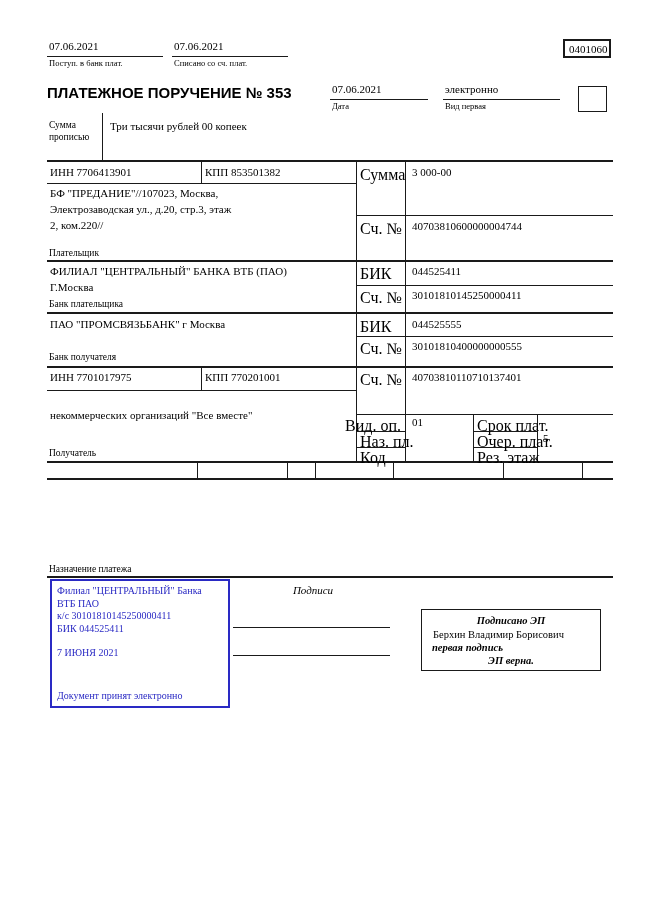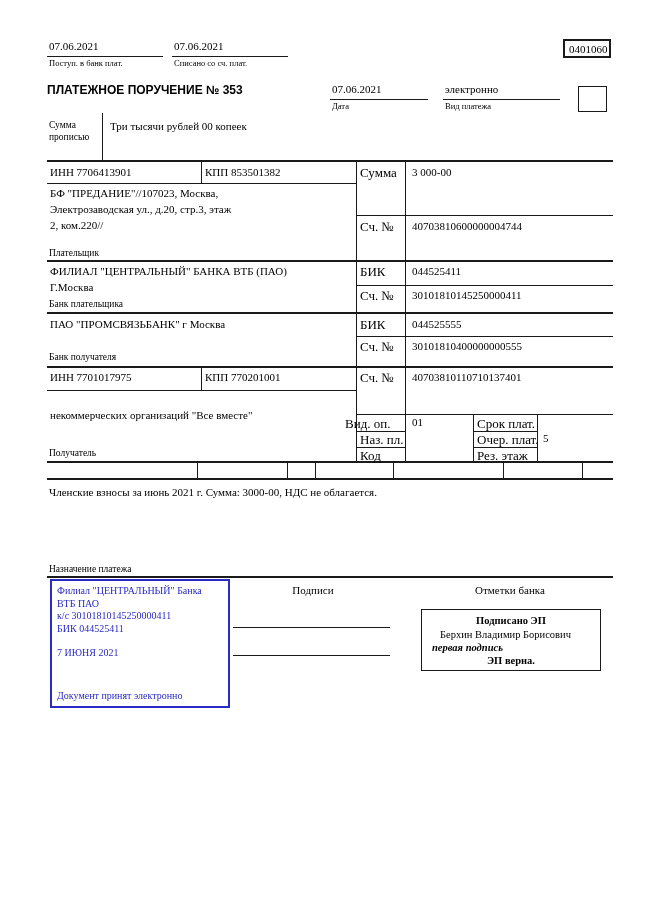--- a/index.html
+++ b/index.html
@@ -1,36 +1,36 @@
 <!DOCTYPE html>
 <html><head>
 <meta charset="utf-8">
 <style>
   html,body{margin:0;padding:0;}
   body{background:#e8e8e8;}
   #page{position:relative;width:660px;height:919px;background:#ffffff;margin:0 auto;
         font-family:"Liberation Serif",serif;color:#000;overflow:hidden;}
   .t{position:absolute;white-space:nowrap;line-height:1.15;}
   .val{font-size:11px;}
-  .lab10{font-size:13px;}
+  .lab10{font-size:16px;}
   .cap{font-size:9.5px;}
   .small{font-size:8.5px;}
   .bold{font-weight:bold;}
   .hl{position:absolute;height:1px;background:#1a1a1a;}
   .hl2{position:absolute;height:2px;background:#1a1a1a;}
   .vl{position:absolute;width:1px;background:#1a1a1a;}
   .box{position:absolute;box-sizing:border-box;border:1.5px solid #1a1a1a;}
-  #doc-title{font-family:"Liberation Sans",sans-serif;font-weight:bold;font-size:12px;text-align:center;}
+  #doc-title{font-family:"Liberation Sans",sans-serif;font-weight:bold;font-size:15px;text-align:center;}
   #stamp{position:absolute;left:50px;top:579px;width:180px;height:129px;box-sizing:border-box;
          border:2px solid #2a2ac4;color:#2a2ac4;font-size:10px;line-height:12.5px;padding:4px 5px;}
   #stamp .gap{margin-top:12px;}
   #stamp .bottom{position:absolute;left:5px;bottom:4px;}
   #ep-box{position:absolute;left:421px;top:609px;width:180px;height:62px;box-sizing:border-box;
           border:1.5px solid #1a1a1a;font-size:10.5px;line-height:13px;}
-  .center{text-align:center;}
+  .center{text-align:center;font-style:italic;}
   .italic{font-style:italic;font-weight:bold;}
 </style>
 </head>
 <body>
 
 <div id="page">
 
   <div class="t val" style="left:49px;top:40px">07.06.2021</div>
   <div class="hl" style="left:47px;top:56px;width:116px"></div>
   <div class="t small" style="left:49px;top:59px">Поступ. в банк плат.</div>
@@ -44,21 +44,21 @@
   </div>
 
   <div class="t" id="doc-title" style="left:47px;top:84px">ПЛАТЕЖНОЕ ПОРУЧЕНИЕ № 353</div>
 
   <div class="t val" style="left:332px;top:83px">07.06.2021</div>
   <div class="hl" style="left:330px;top:99px;width:98px"></div>
   <div class="t small" style="left:332px;top:102px">Дата</div>
 
   <div class="t val" style="left:445px;top:83px">электронно</div>
   <div class="hl" style="left:443px;top:99px;width:117px"></div>
-  <div class="t small" style="left:445px;top:102px">Вид платежа</div>
+  <div class="t small" style="left:445px;top:102px">Вид первая</div>
 
   <div class="box" style="left:578px;top:86px;width:29px;height:26px"></div>
 
   <div class="t cap" style="left:49px;top:119px;width:50px;white-space:normal;line-height:12px">Сумма прописью</div>
   <div class="vl" style="left:102px;top:113px;height:49px"></div>
   <div class="t val" style="left:110px;top:120px">Три тысячи рублей 00 копеек</div>
 
   <div class="hl2" style="left:47px;top:160px;width:566px"></div>
   <div class="hl" style="left:47px;top:183px;width:309px"></div>
   <div class="hl" style="left:356px;top:215px;width:257px"></div>
@@ -125,38 +125,36 @@
   <div class="t lab10" style="left:345px;top:417px">Вид. оп.</div>
   <div class="t val" style="left:412px;top:416px">01</div>
   <div class="t lab10" style="left:360px;top:433px">Наз. пл.</div>
   <div class="t lab10" style="left:360px;top:449px">Код</div>
   <div class="t lab10" style="left:477px;top:417px">Срок плат.</div>
   <div class="t lab10" style="left:477px;top:433px">Очер. плат.</div>
   <div class="t val" style="left:543px;top:432px">5</div>
   <div class="t lab10" style="left:477px;top:449px">Рез. этаж</div>
   <div class="t cap" style="left:49px;top:448px">Получатель</div>
 
-  <div class="t val" style="left:49px;top:486px">Членские взносы за июнь 2021 г. Сумма: 3000-00, НДС не облагается.</div>
   <div class="t cap" style="left:49px;top:564px">Назначение платежа</div>
   <div class="hl2" style="left:47px;top:576px;width:566px"></div>
 
   <div id="stamp">
     <div>Филиал "ЦЕНТРАЛЬНЫЙ" Банка</div>
     <div>ВТБ ПАО</div>
     <div>к/с 30101810145250000411</div>
     <div>БИК 044525411</div>
     <div class="gap">7 ИЮНЯ 2021</div>
     <div class="bottom">Документ принят электронно</div>
   </div>
 
   <div class="t val center" style="left:233px;top:584px;width:160px">Подписи</div>
   <div class="hl" style="left:233px;top:627px;width:157px"></div>
   <div class="hl" style="left:233px;top:655px;width:157px"></div>
 
-  <div class="t val center" style="left:410px;top:584px;width:200px">Отметки банка</div>
   <div id="ep-box">
     <div class="bold center" style="margin-top:4px">Подписано ЭП</div>
-    <div style="margin-left:18px;margin-top:1px">Берхин Владимир Борисович</div>
+    <div style="margin-left:11px;margin-top:1px">Берхин Владимир Борисович</div>
     <div class="italic" style="margin-left:10px">первая подпись</div>
     <div class="bold center">ЭП верна.</div>
   </div>
 
 </div>
 
 </body></html>

